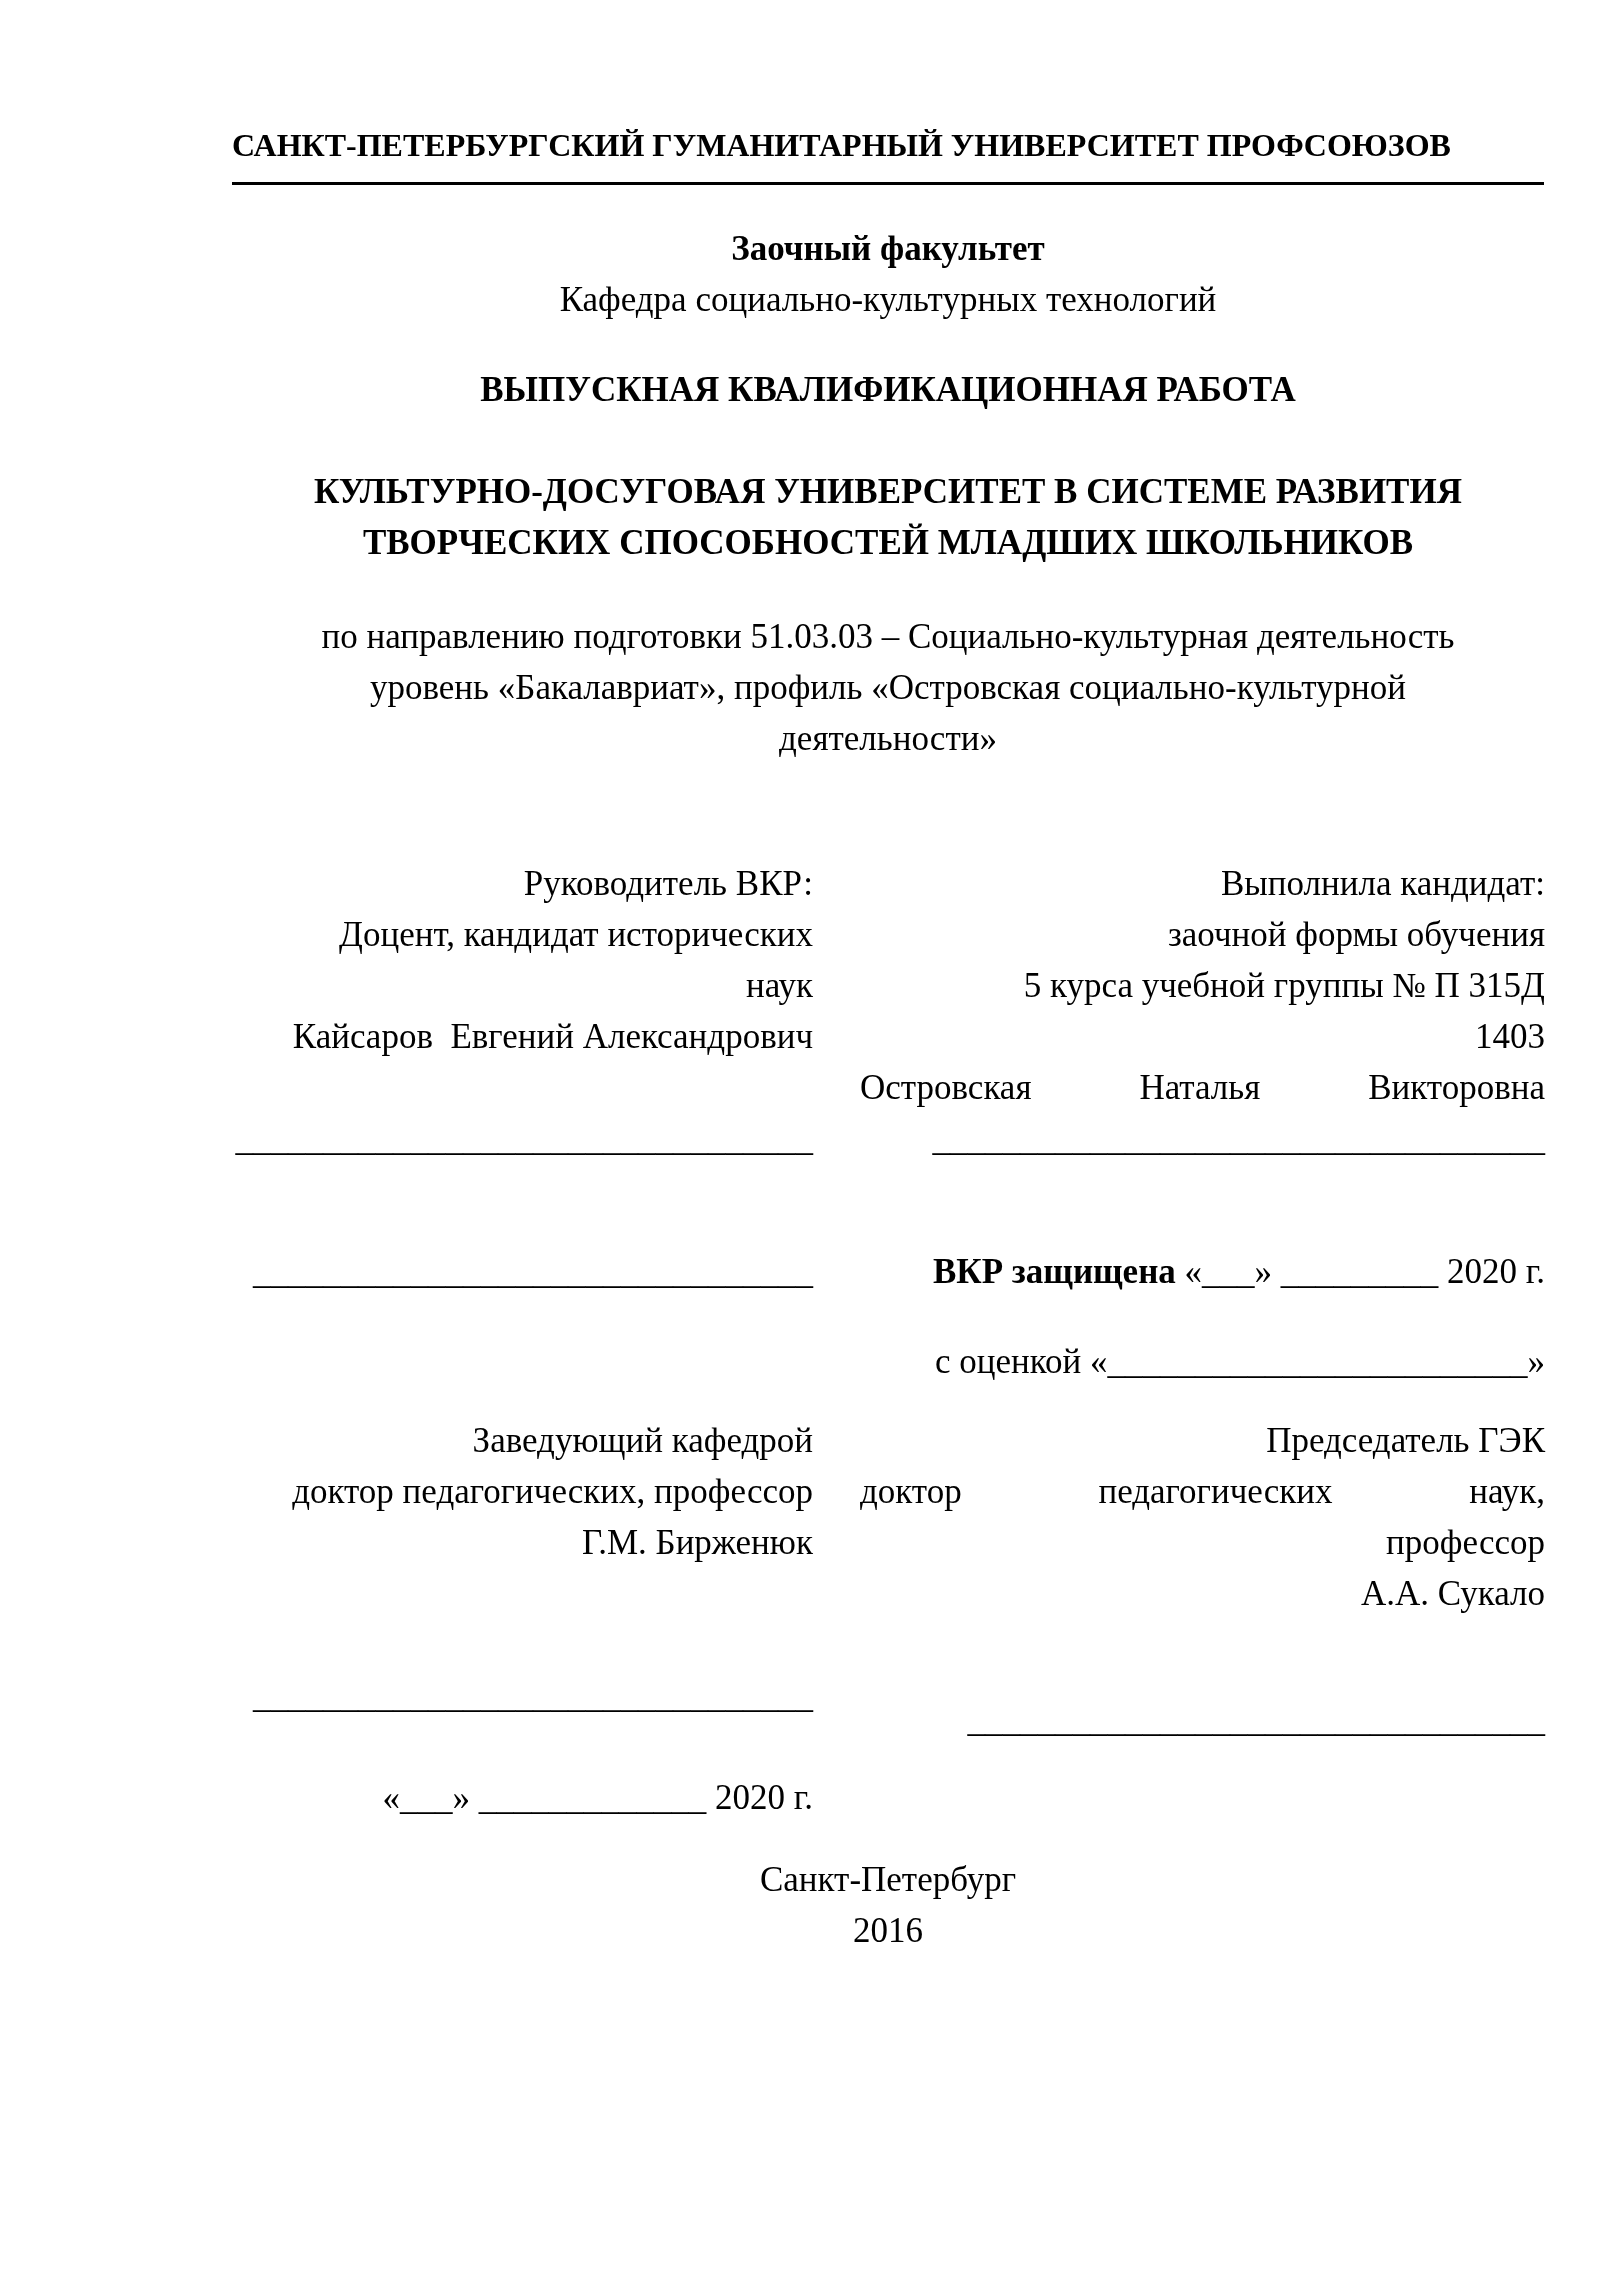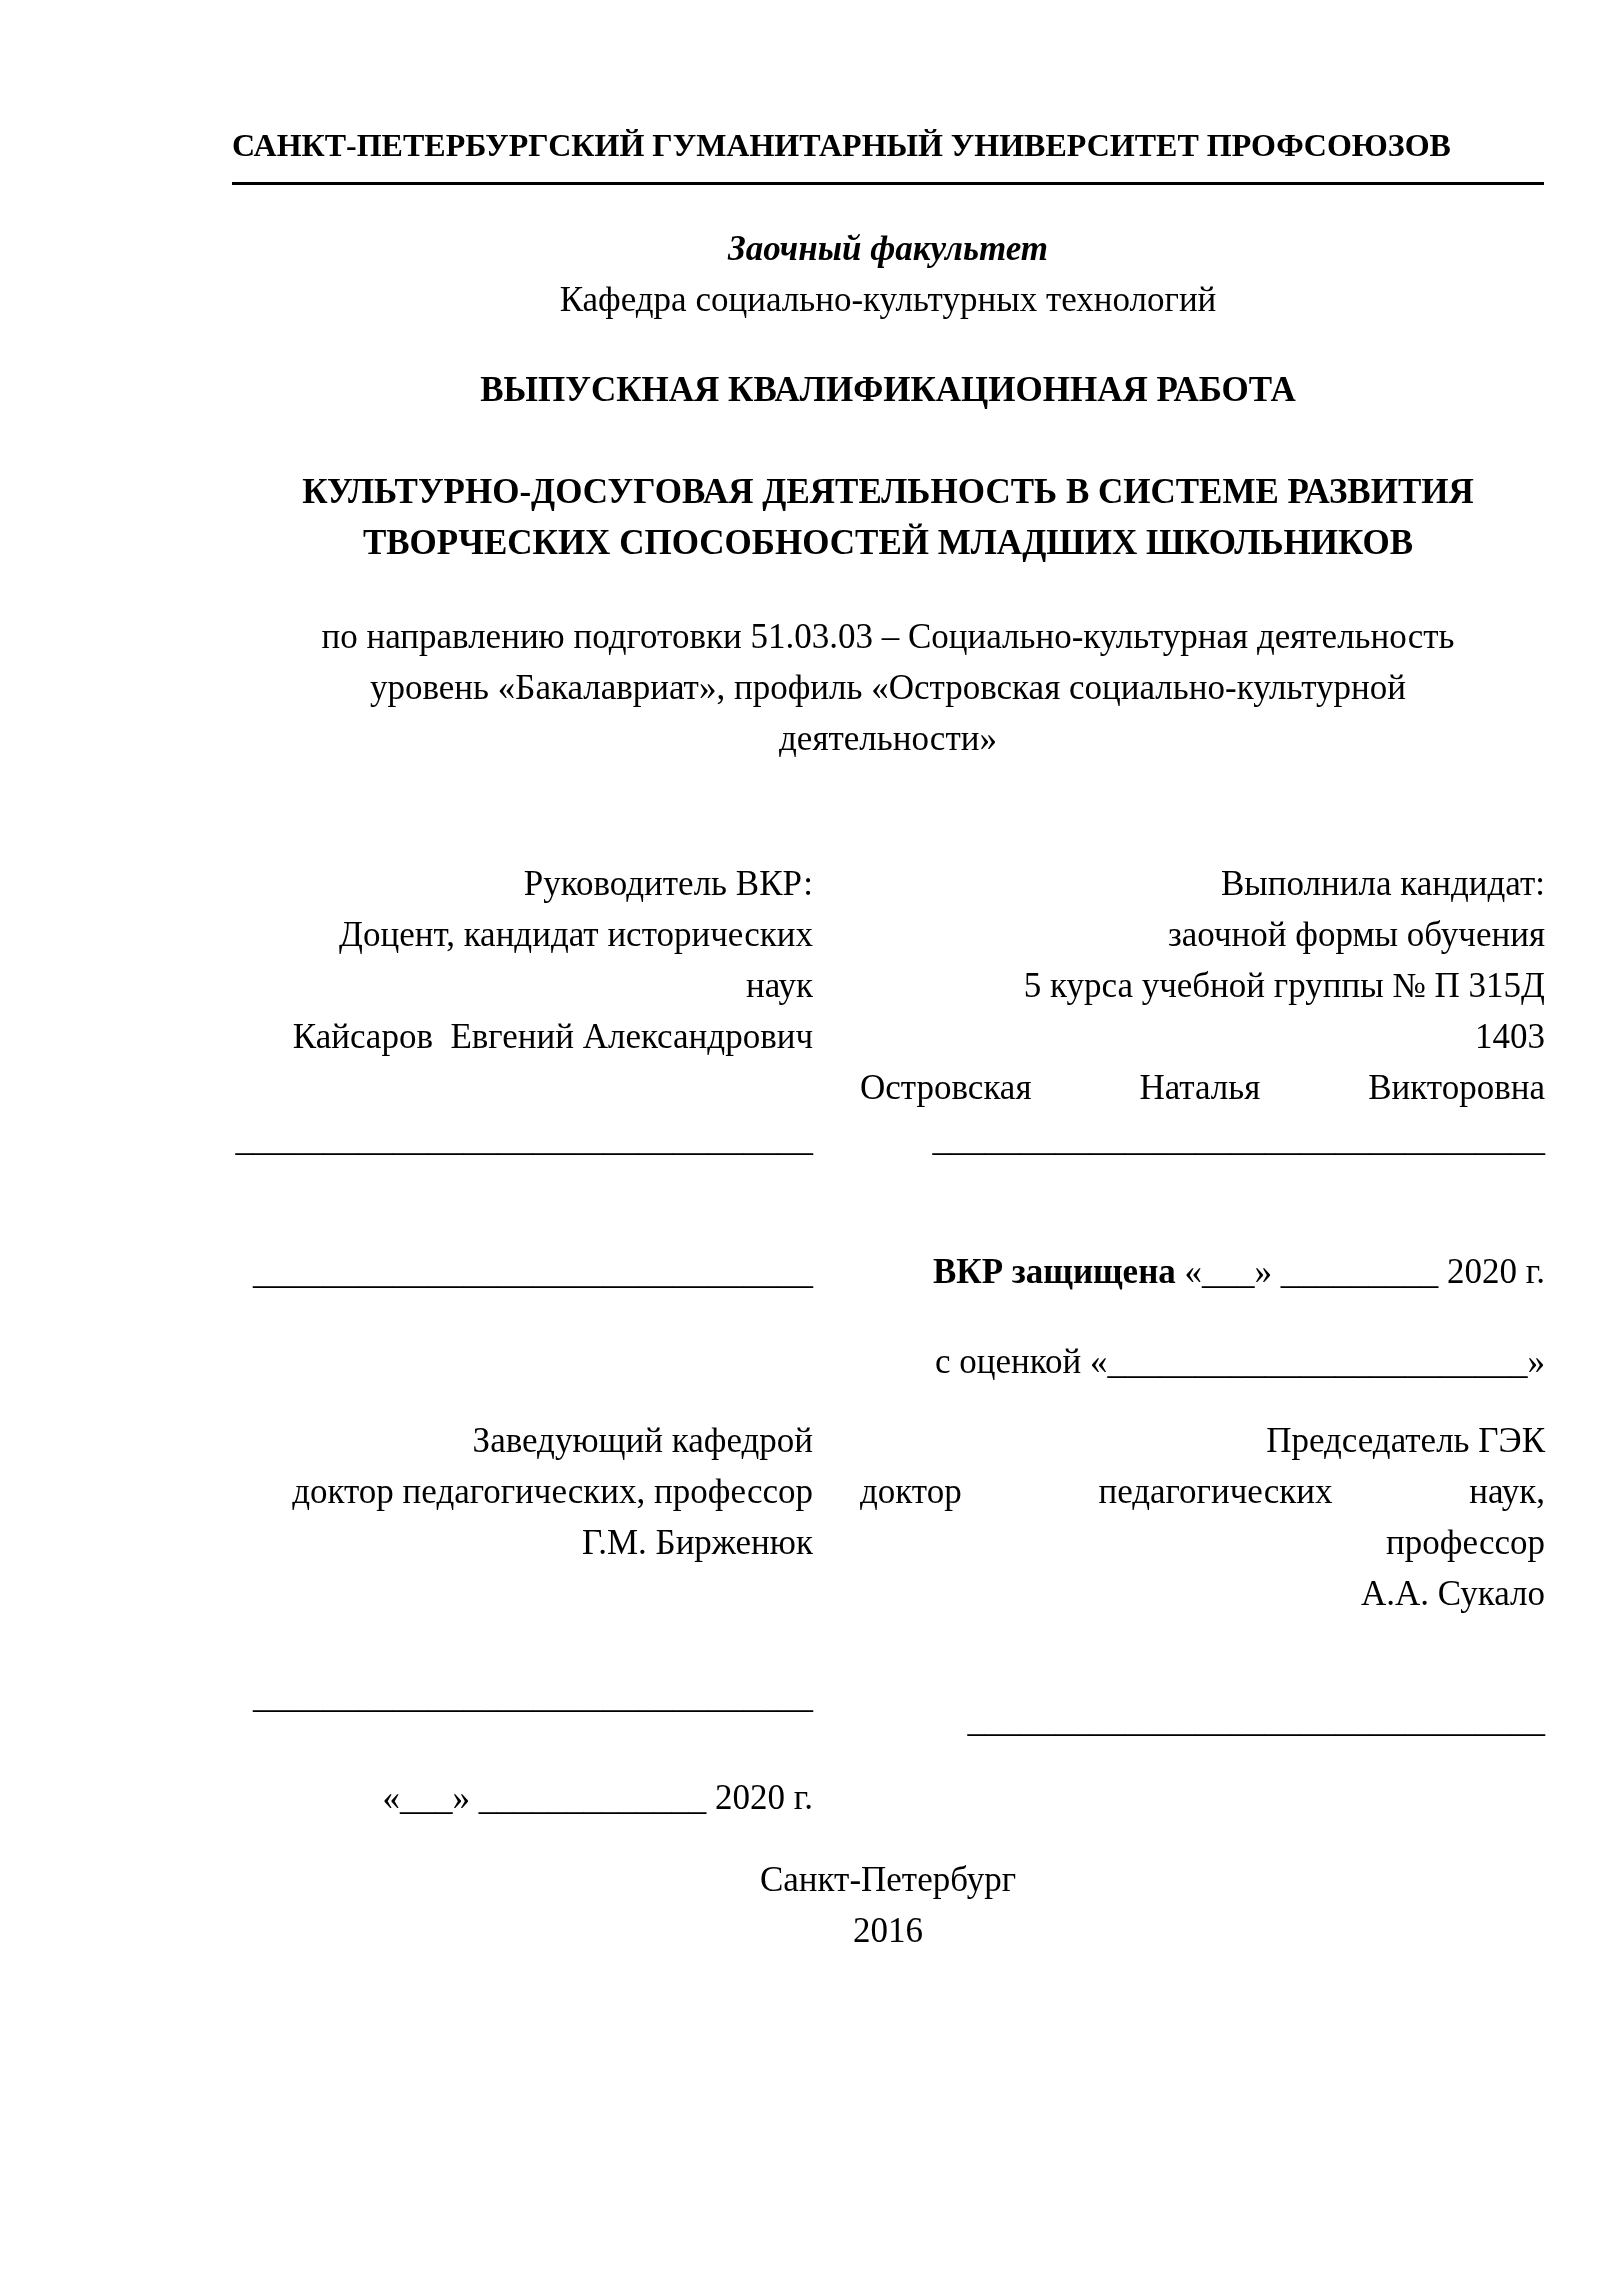--- a/index.html
+++ b/index.html
@@ -27,21 +27,21 @@
   .center { text-align: center; }
 
   .header-line {
     font-weight: bold;
     font-size: 32px;
     line-height: 51px;
     border-bottom: 3.9px solid #000;
     padding-bottom: 11px;
     white-space: pre-wrap;
   }
-  .faculty   { margin-top: 38px; font-style: italic; }
+  .faculty   { margin-top: 38px; }
   .worktype  { margin-top: 39px; }
   .thesis-title { margin-top: 51px; }
   .program   { margin-top: 43px; }
 
   .cols {
     display: flex;
     align-items: flex-start;
     text-align: right;
   }
   .col-left  { width: 581px; flex: 0 0 581px; }
@@ -74,21 +74,21 @@
 
   <div class="header-line">САНКТ-ПЕТЕРБУРГСКИЙ ГУМАНИТАРНЫЙ УНИВЕРСИТЕТ ПРОФСОЮЗОВ</div>
 
   <div class="line center bold faculty">Заочный факультет</div>
 
   <div class="line center">Кафедра социально-культурных технологий</div>
 
   <div class="line center bold worktype">ВЫПУСКНАЯ КВАЛИФИКАЦИОННАЯ РАБОТА</div>
 
   <div class="thesis-title center bold">
-    <div class="line">КУЛЬТУРНО-ДОСУГОВАЯ ДЕЯТЕЛЬНОСТЬ В СИСТЕМЕ РАЗВИТИЯ</div>
+    <div class="line">КУЛЬТУРНО-ДОСУГОВАЯ УНИВЕРСИТЕТ В СИСТЕМЕ РАЗВИТИЯ</div>
     <div class="line">ТВОРЧЕСКИХ СПОСОБНОСТЕЙ МЛАДШИХ ШКОЛЬНИКОВ</div>
   </div>
 
   <div class="program center">
     <div class="line">по направлению подготовки 51.03.03 – Социально-культурная деятельность</div>
     <div class="line">уровень «Бакалавриат», профиль «Островская социально-культурной</div>
     <div class="line">деятельности»</div>
   </div>
 
   <div class="cols block1">

